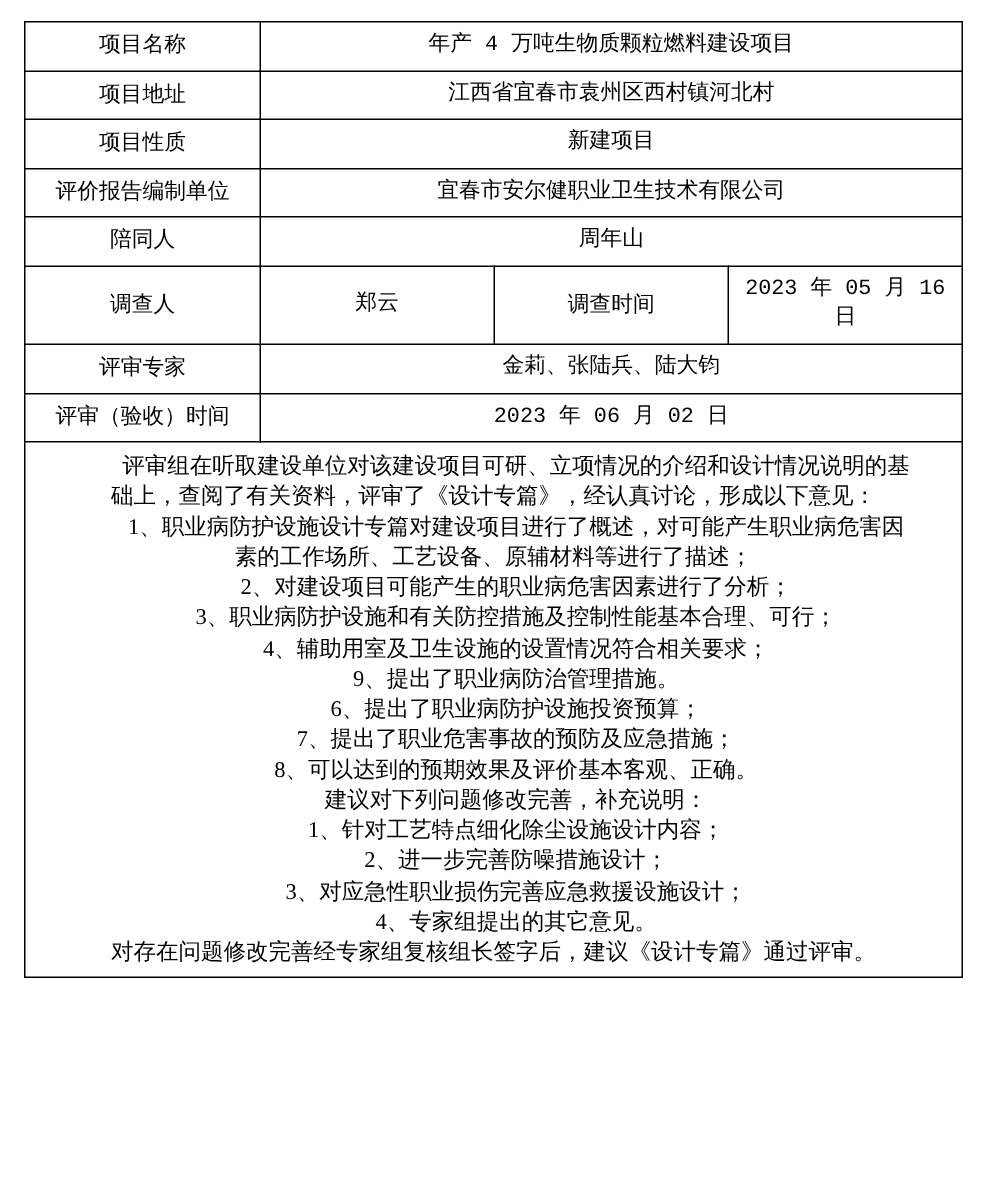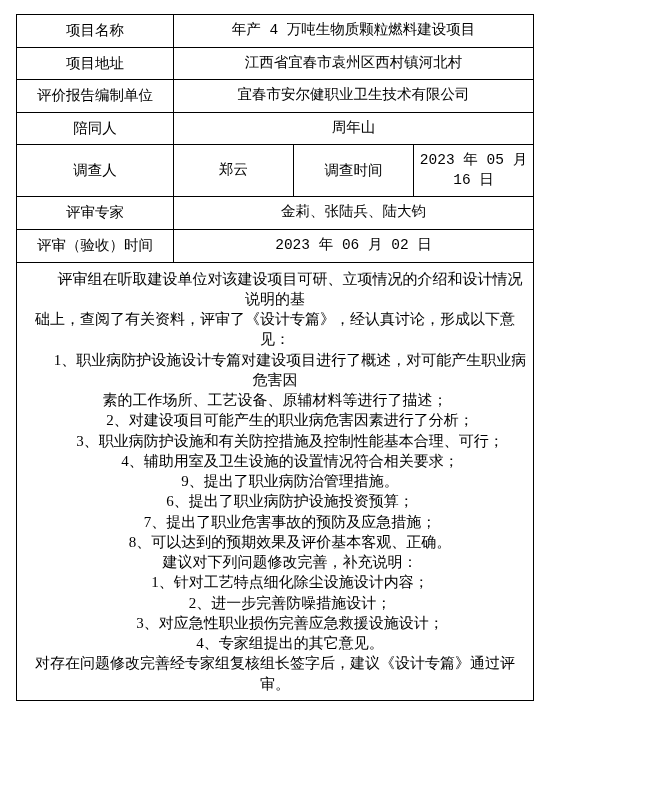--- a/index.html
+++ b/index.html
@@ -26,21 +26,21 @@
     font-size: 21px;
     line-height: 1.5;
     letter-spacing: 0px;
     margin: 0 6px 16px 6px;
   }
   .doc-title .line {
     display: block;
     white-space: nowrap;
   }
   table.info {
-    width: 518px;
+    width: 626px;
     border-collapse: collapse;
     table-layout: fixed;
     font-size: 14.5px;
   }
   table.info td {
     border: 1px solid #000000;
     padding: 6px 4px;
     text-align: center;
     vertical-align: middle;
     line-height: 1.35;
@@ -81,20 +81,24 @@
     <tbody>
       <tr>
         <td class="label">项目名称</td>
         <td class="value" colspan="3">年产 4 万吨生物质颗粒燃料建设项目</td>
       </tr>
       <tr>
         <td class="label">项目地址</td>
         <td class="value" colspan="3">江西省宜春市袁州区西村镇河北村</td>
       </tr>
       <tr>
+        <td class="label">项目性质</td>
+        <td class="value" colspan="3">新建项目</td>
+      </tr>
+      <tr>
         <td class="label">评价报告编制单位</td>
         <td class="value" colspan="3">宜春市安尔健职业卫生技术有限公司</td>
       </tr>
       <tr>
         <td class="label">陪同人</td>
         <td class="value" colspan="3">周年山</td>
       </tr>
       <tr>
         <td class="label">调查人</td>
         <td class="value">郑云</td>

